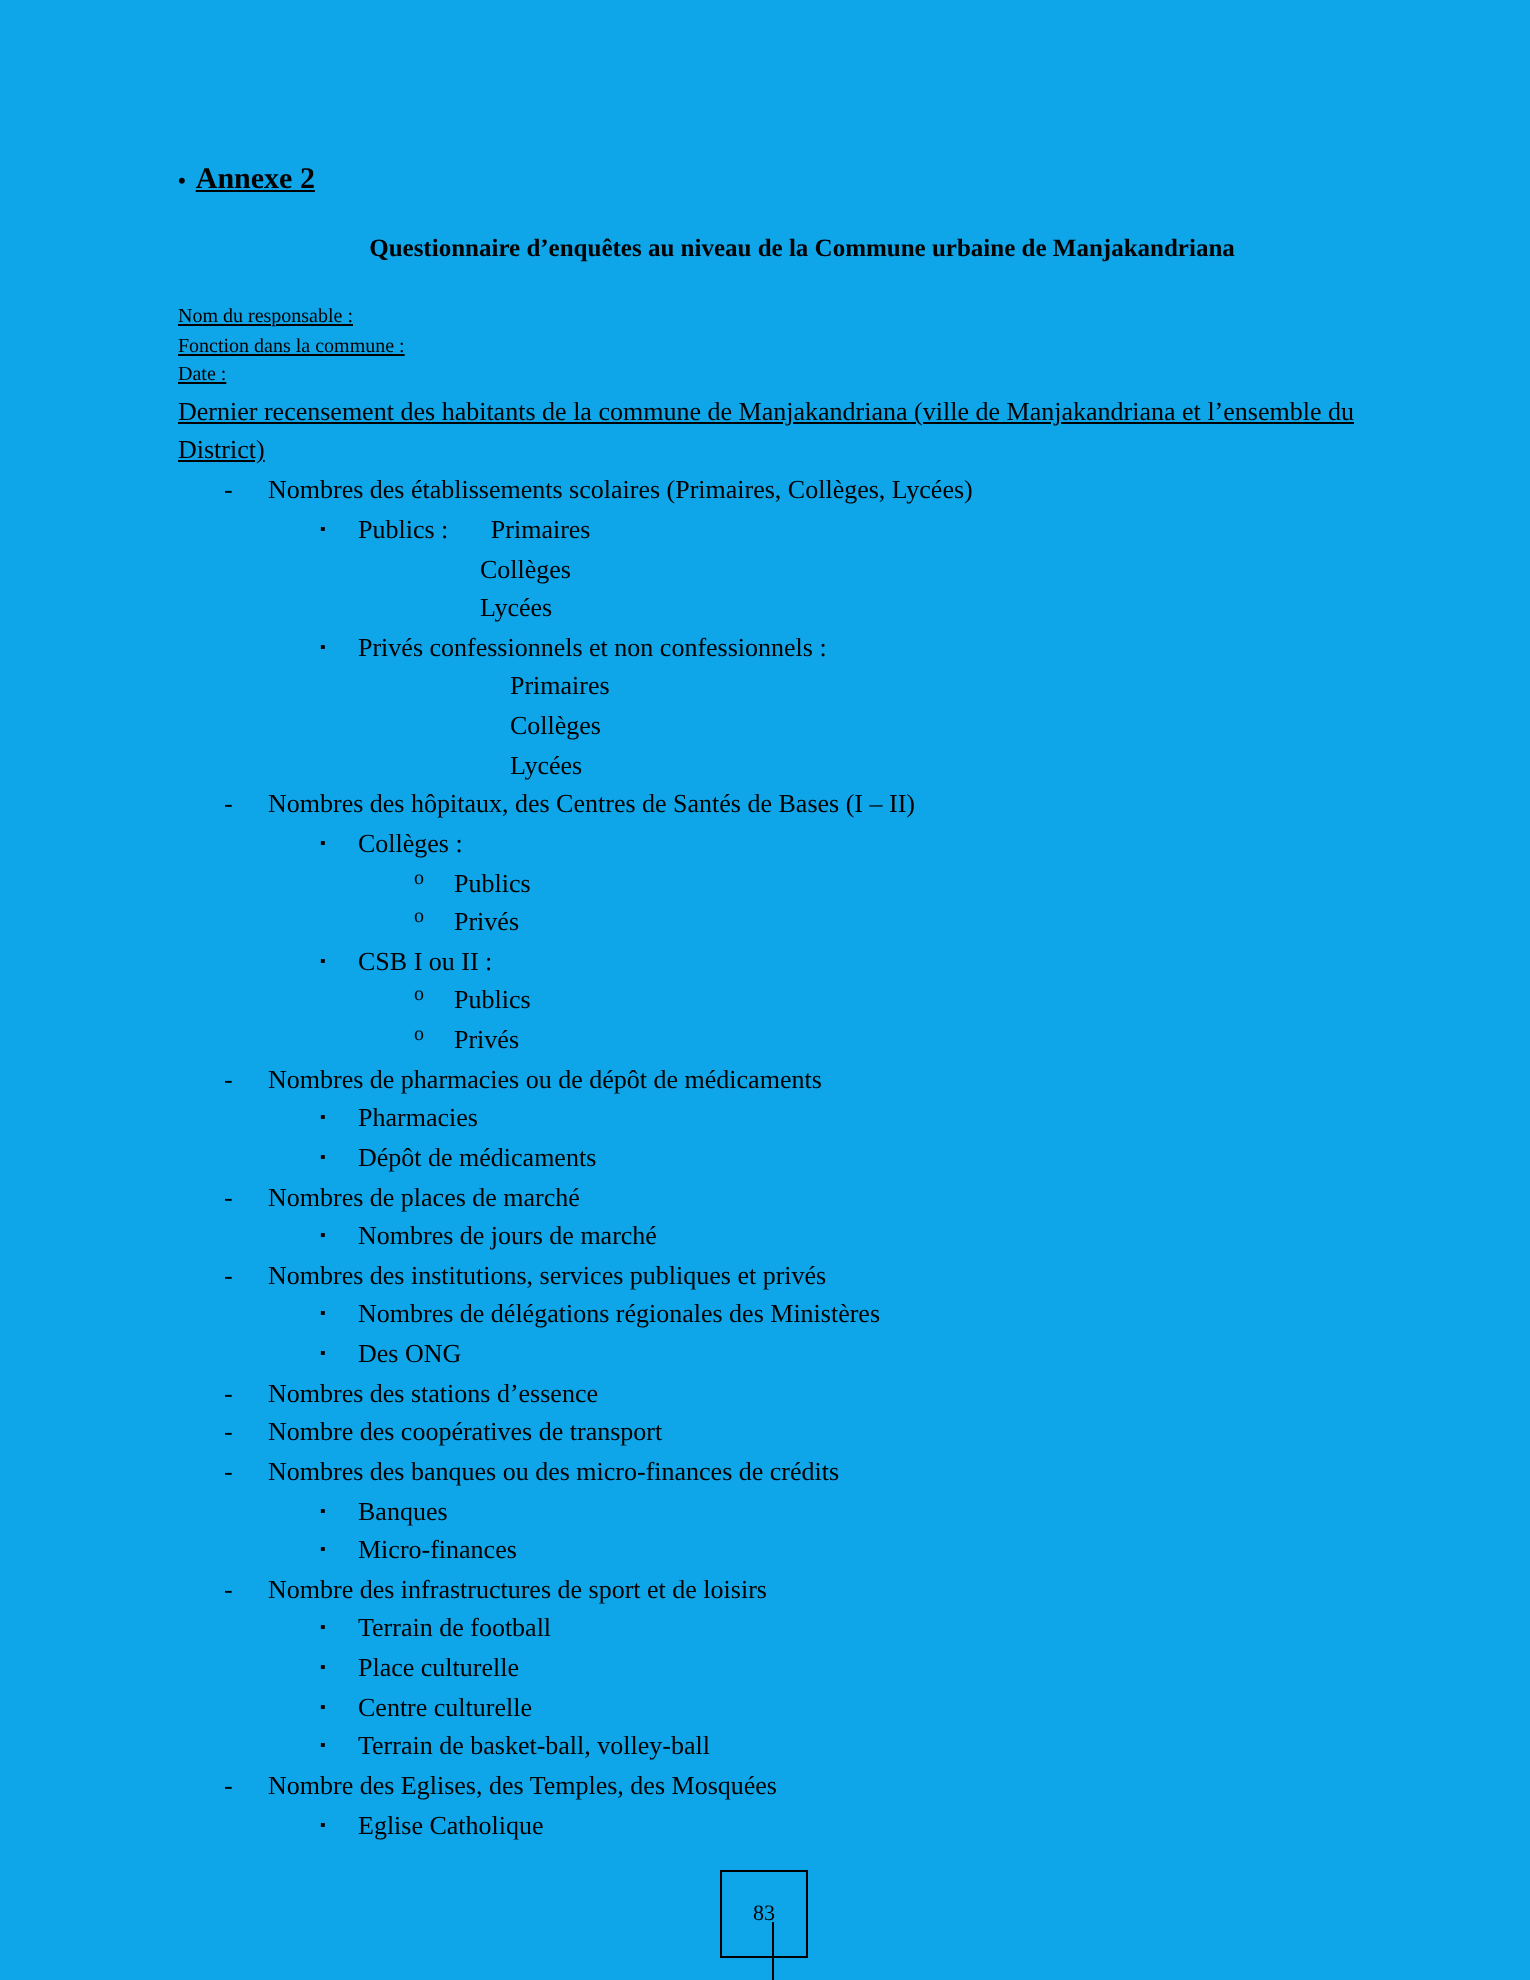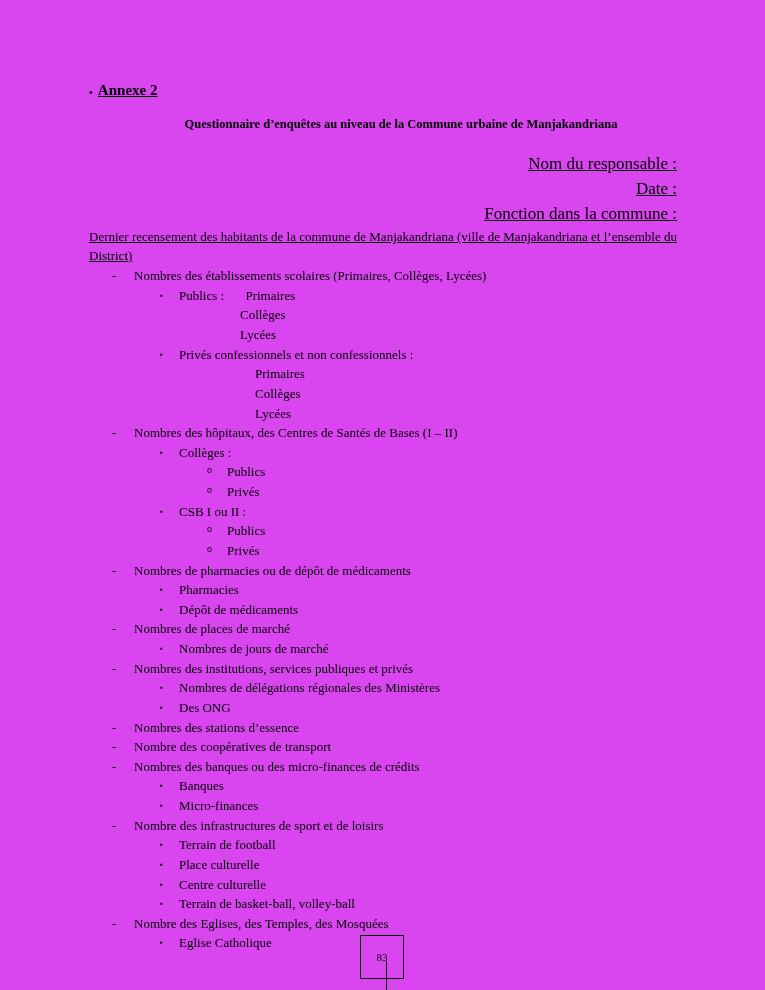--- a/index.html
+++ b/index.html
@@ -9,21 +9,21 @@
   }
   body {
     font-family: "Liberation Serif", serif;
     color: #000000;
   }
   .page {
     position: relative;
     width: 765px;
     height: 990px;
     margin: 0 auto;
-    background: #d946ef;
+    background: #0ea5e9;
     overflow: hidden;
   }
   .content {
     position: absolute;
     left: 89px;
     top: 82px;
     width: 588px;
   }
   
   .annex-line {
@@ -41,23 +41,22 @@
     text-decoration: underline;
   }
   .doc-title {
     font-size: 12.5px;
     font-weight: bold;
     text-align: center;
     margin: 0 0 20px 36px;
   }
   
   .field {
-    font-size: 17px;
+    font-size: 10px;
     line-height: 1.47;
-    text-align: right;
   }
   .field .u {
     text-decoration: underline;
   }
   .field-block {
     margin-bottom: 1px;
   }
   .justified {
     text-align: justify;
     font-size: 13px;
@@ -156,22 +155,22 @@
   <div class="content">
 
     <div class="annex-line">
       <span class="annex-bullet">•</span><span class="annex-title">Annexe 2</span>
     </div>
 
     <div class="doc-title">Questionnaire d’enquêtes au niveau de la Commune urbaine de Manjakandriana</div>
 
     <div class="field-block">
       <div class="field"><span class="u">Nom du responsable :</span></div>
+      <div class="field"><span class="u">Fonction dans la commune :</span></div>
       <div class="field"><span class="u">Date :</span></div>
-      <div class="field"><span class="u">Fonction dans la commune :</span></div>
       <div class="justified"><span class="u">Dernier recensement des habitants de la commune de Manjakandriana (ville de Manjakandriana et l’ensemble du District)</span></div>
     </div>
 
     <ul class="lvl1">
 
       <li>
         <span class="marker">-</span>
         <span>Nombres des établissements scolaires (Primaires, Collèges, Lycées)</span>
         <ul class="lvl2">
           <li>

